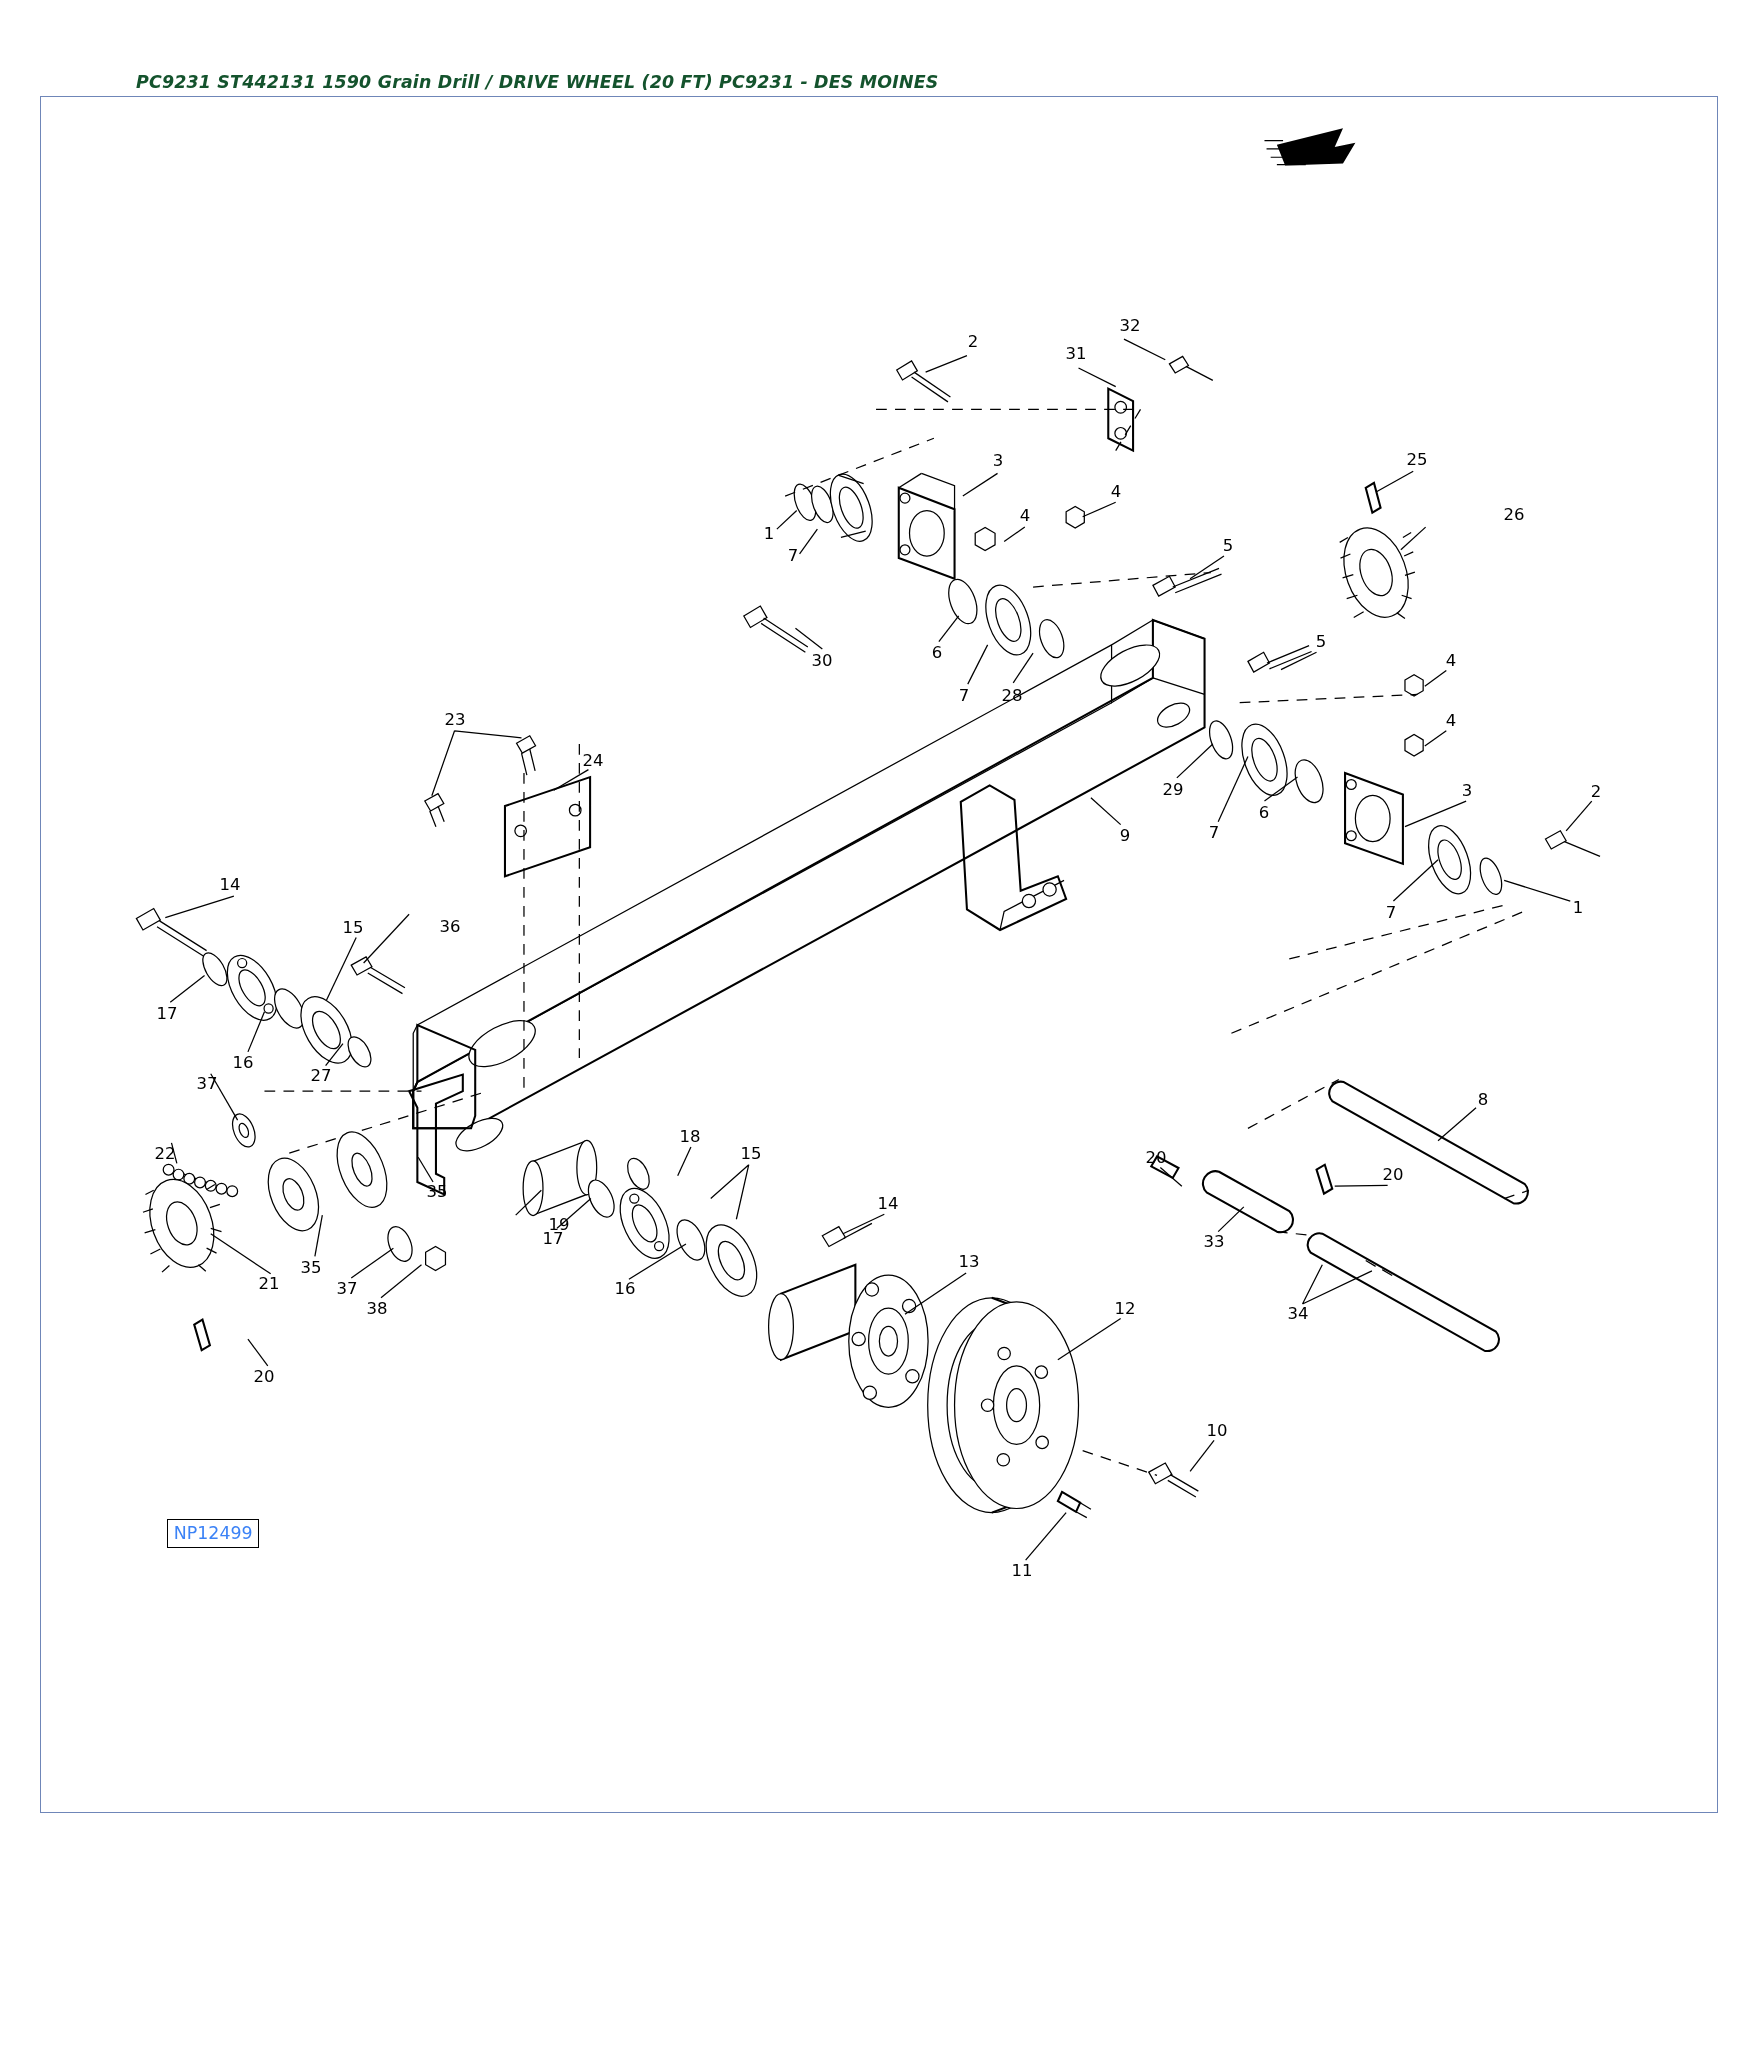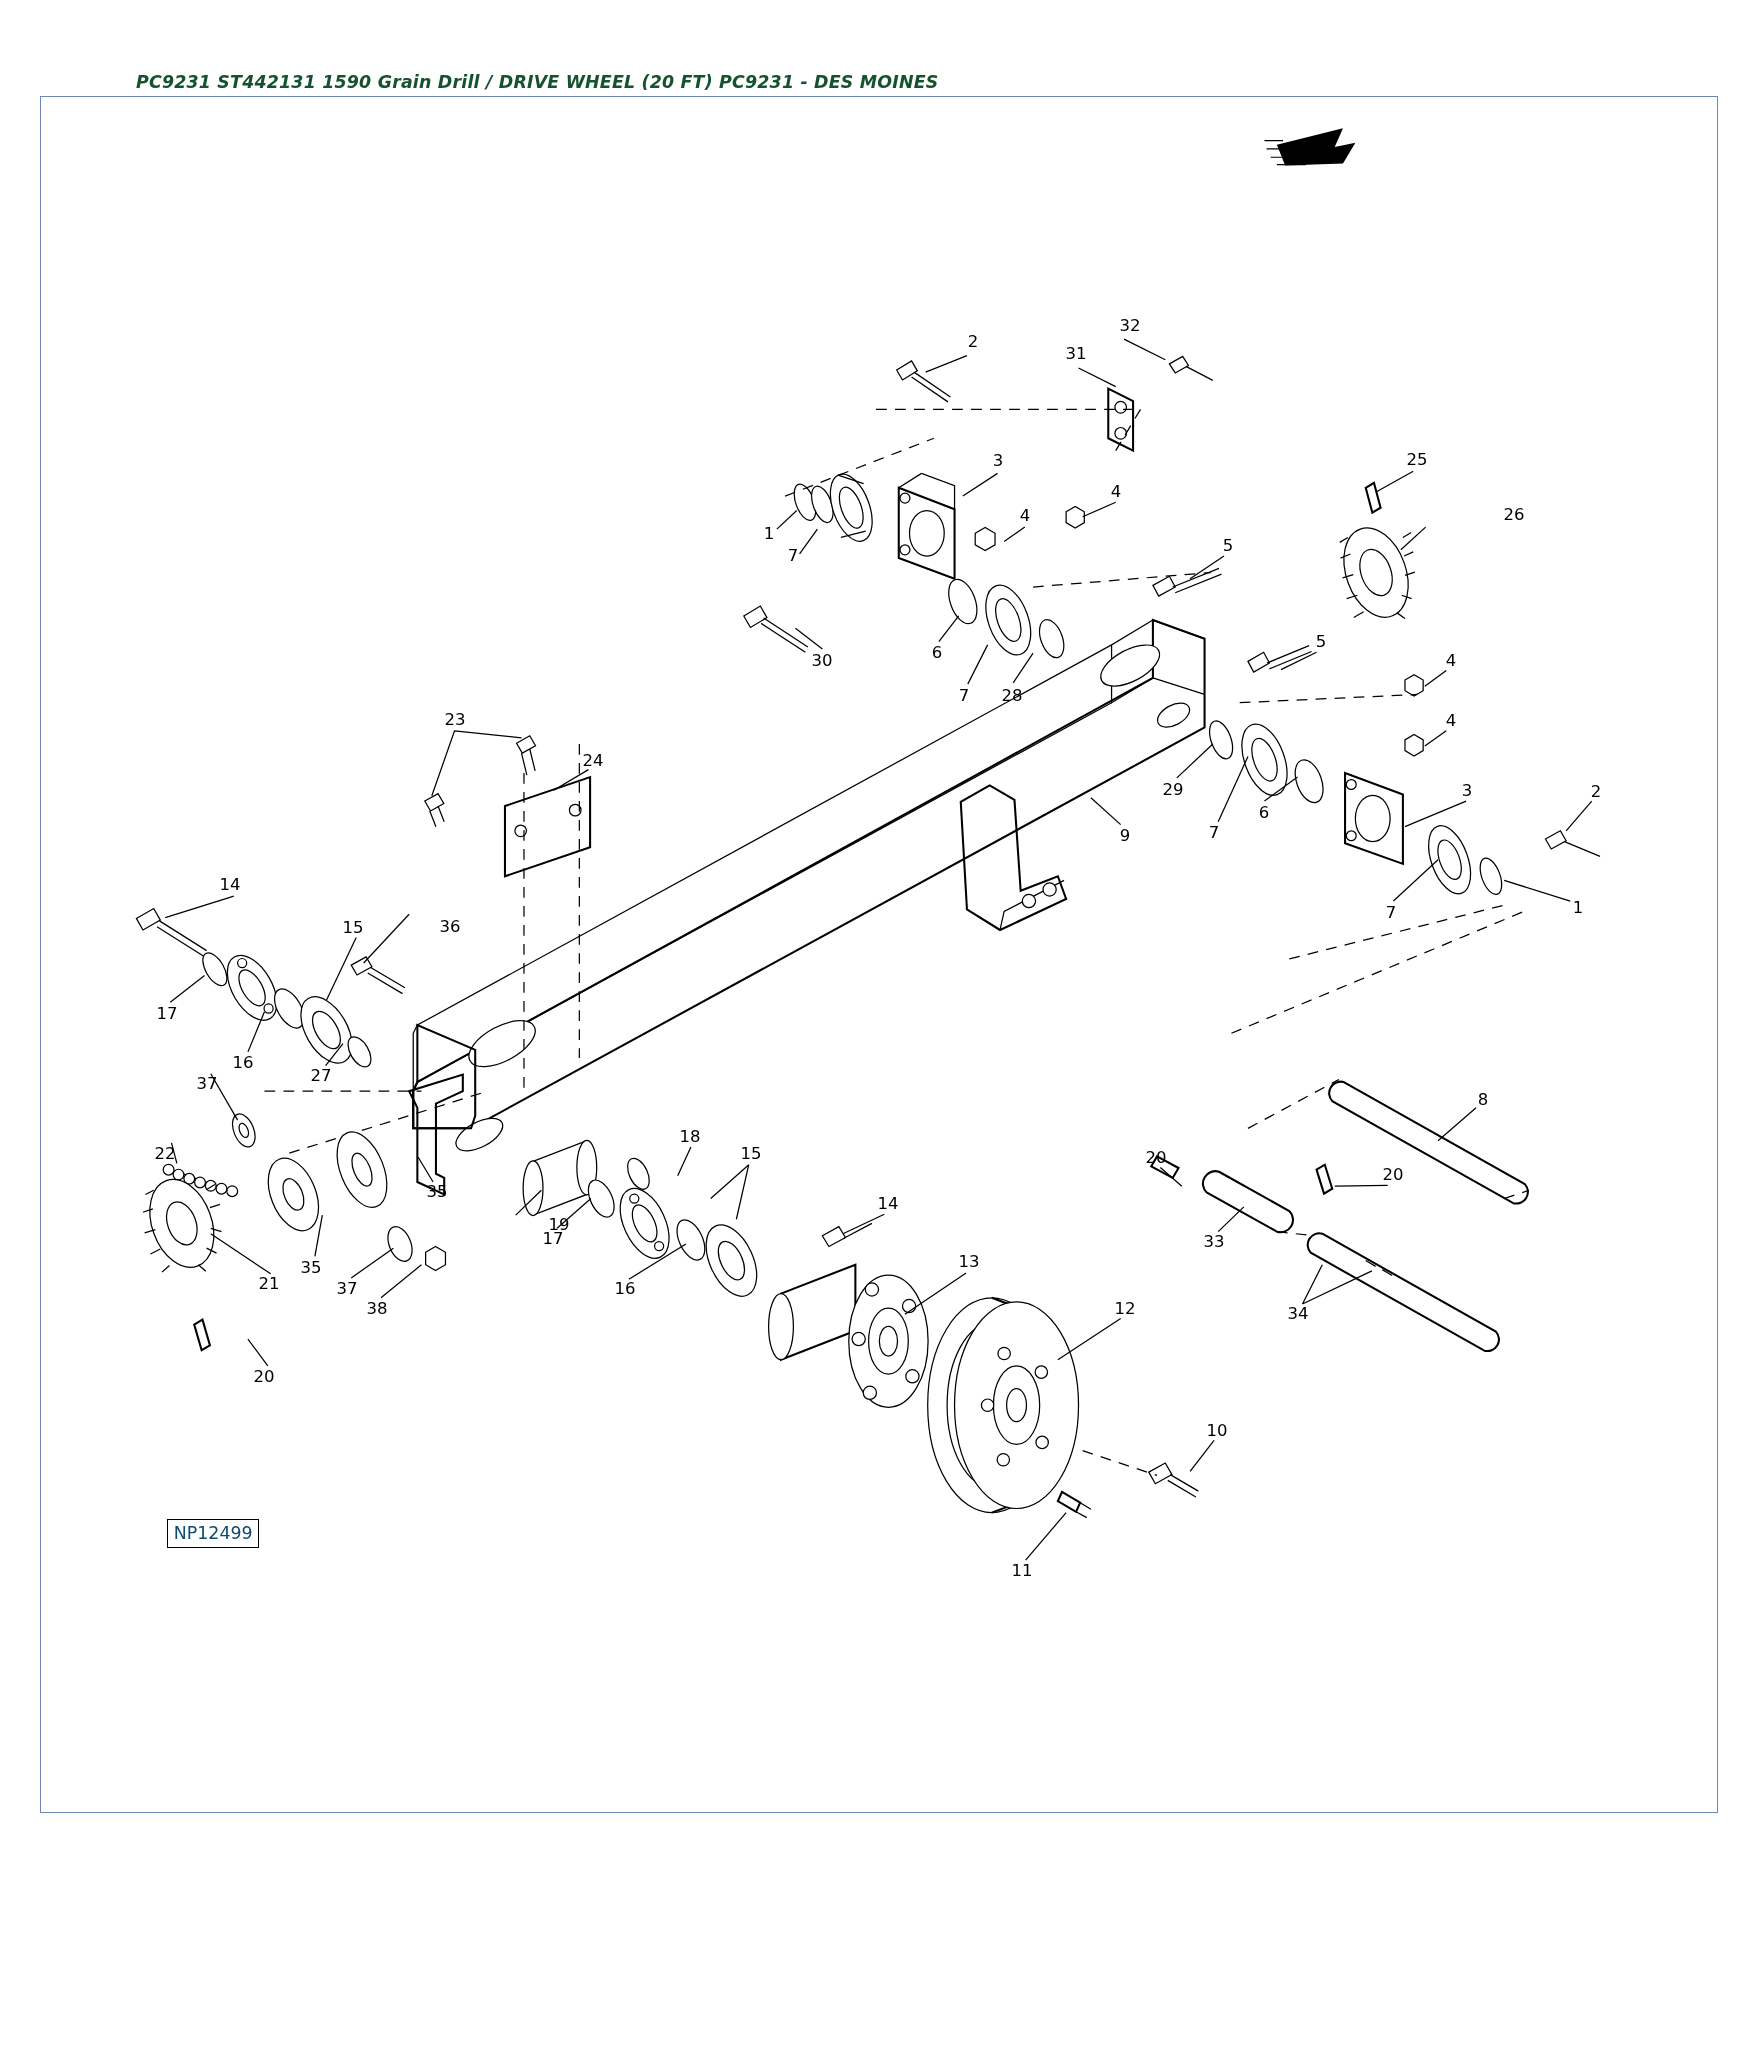--- a/index.html
+++ b/index.html
@@ -45,21 +45,21 @@
     font-family: "DejaVu Sans", sans-serif;
     font-size: 16.5px;
     color: #000000;
     white-space: nowrap;
     transform: translate(-50%, -50%);
   }
   .figcode {
     position: absolute;
     font-family: "DejaVu Sans", sans-serif;
     font-size: 17.4px;
-    color: #0c4a6e;
+    color: #3b82f6;
     border: 1.2px solid #000000;
     padding: 3.3px 5.8px 4.1px 5.8px;
     background: #ffffff;
     white-space: nowrap;
   }
   svg.art {
     position: absolute;
     left: 0;
     top: 0;
     width: 1762px;

